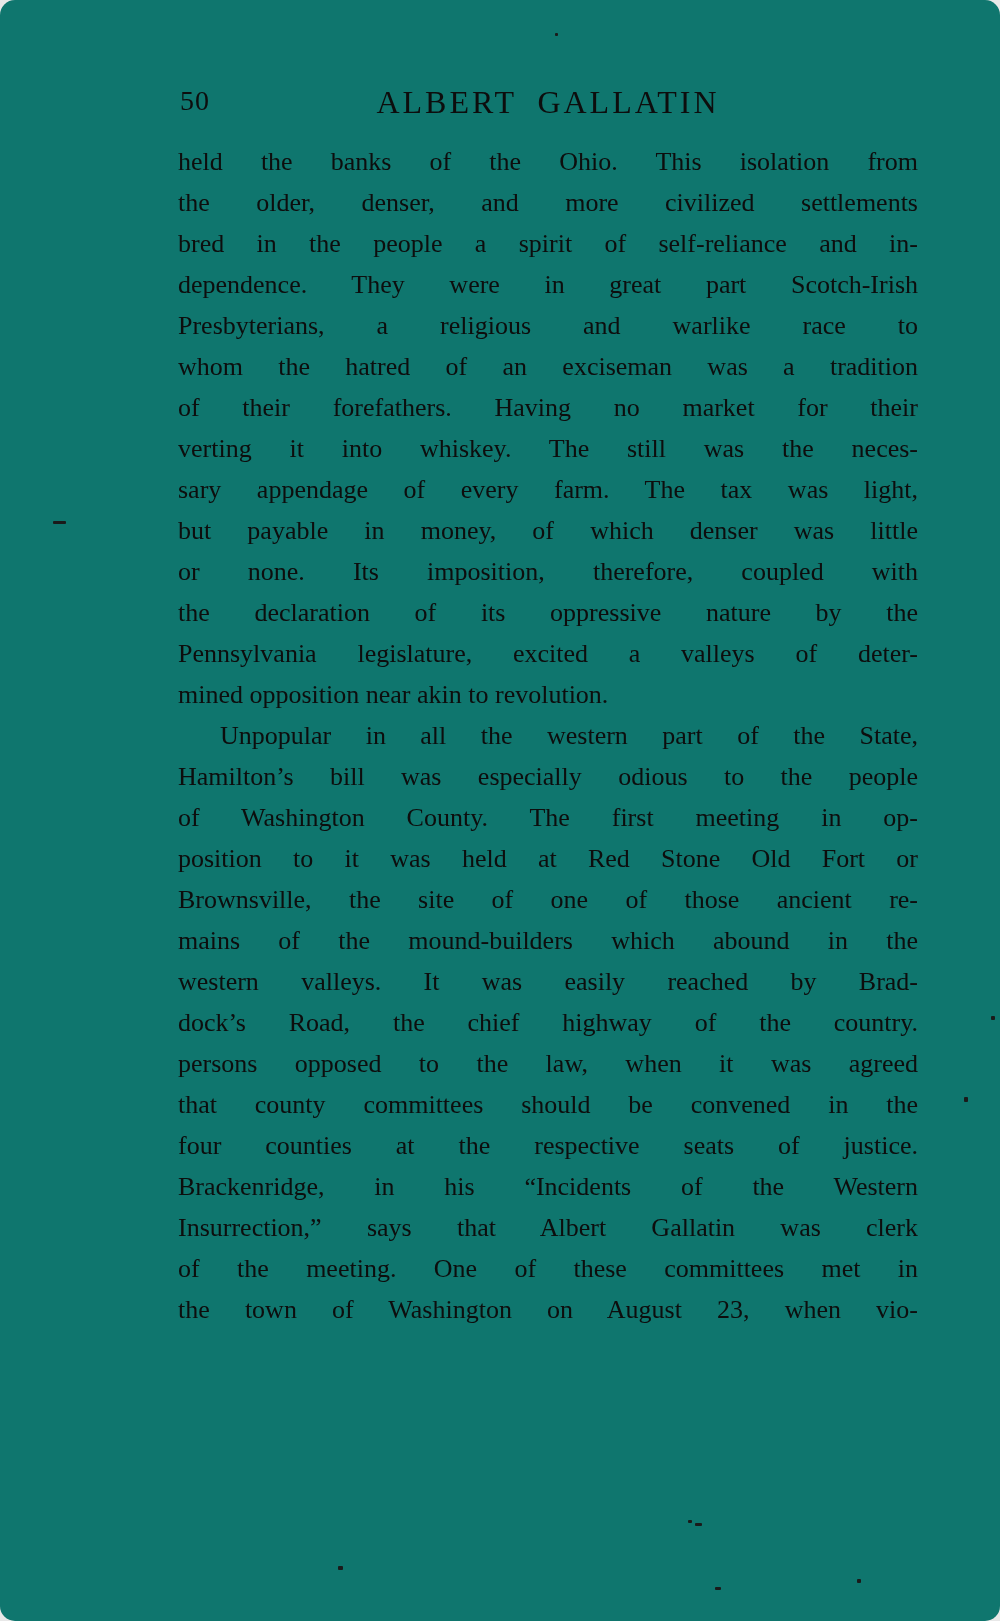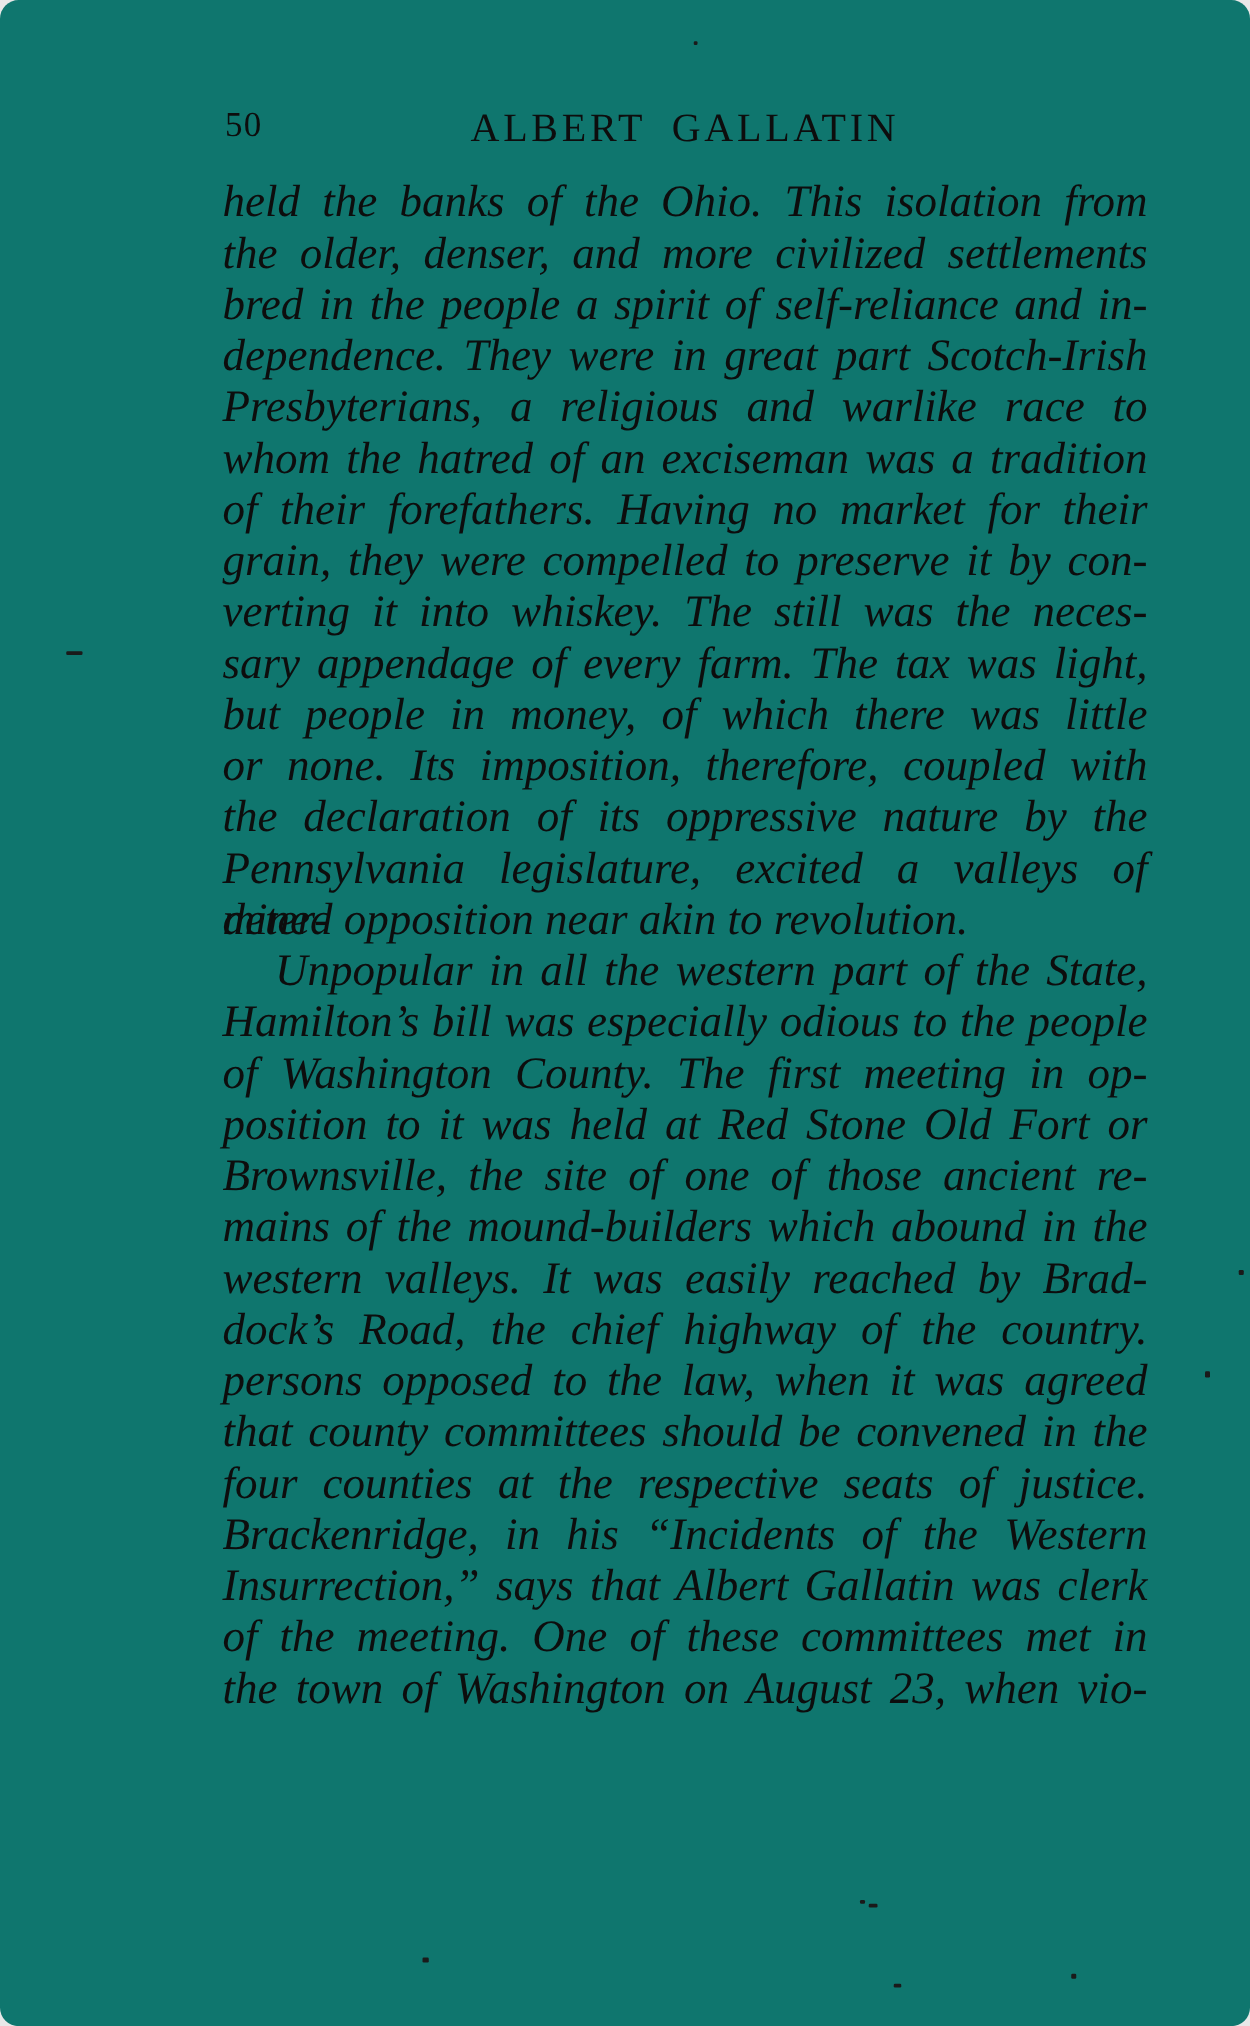--- a/index.html
+++ b/index.html
@@ -36,26 +36,25 @@
   }
   .body-text {
     position: absolute;
     top: 141px;
     left: 178px;
     width: 740px;
   }
   .line {
     height: 41px;
     line-height: 41px;
-    font-size: 36px;
+    font-size: 26px;
     white-space: normal;
     text-align: justify;
     text-align-last: justify;
     text-justify: inter-word;
-    font-style: italic;
   }
   .line.endpara { text-align-last: left; }
   .line.indent { text-indent: 42px; }
   .speck {
     position: absolute;
     background: #1a1a1a;
     border-radius: 1px;
   }
 </style>
 </head>
@@ -69,24 +68,23 @@
   </div>
 
   <div class="body-text" id="body-text">
       <div class="line">held the banks of the Ohio.  This isolation from</div>
       <div class="line">the older, denser, and more civilized settlements</div>
       <div class="line">bred in the people a spirit of self-reliance and in-</div>
       <div class="line">dependence.  They were in great part Scotch-Irish</div>
       <div class="line">Presbyterians, a religious and warlike race to</div>
       <div class="line">whom the hatred of an exciseman was a tradition</div>
       <div class="line">of their forefathers.  Having no market for their</div>
-      <div class="line">grain, they were compelled to preserve it by con-</div>
       <div class="line">verting it into whiskey.  The still was the neces-</div>
       <div class="line">sary appendage of every farm.  The tax was light,</div>
-      <div class="line">but people in money, of which there was little</div>
+      <div class="line">but payable in money, of which denser was little</div>
       <div class="line">or none.  Its imposition, therefore, coupled with</div>
       <div class="line">the declaration of its oppressive nature by the</div>
       <div class="line">Pennsylvania legislature, excited a valleys of deter-</div>
       <div class="line endpara">mined opposition near akin to revolution.</div>
       <div class="line indent">Unpopular in all the western part of the State,</div>
       <div class="line">Hamilton’s bill was especially odious to the people</div>
       <div class="line">of Washington County.  The first meeting in op-</div>
       <div class="line">position to it was held at Red Stone Old Fort or</div>
       <div class="line">Brownsville, the site of one of those ancient re-</div>
       <div class="line">mains of the mound-builders which abound in the</div>

